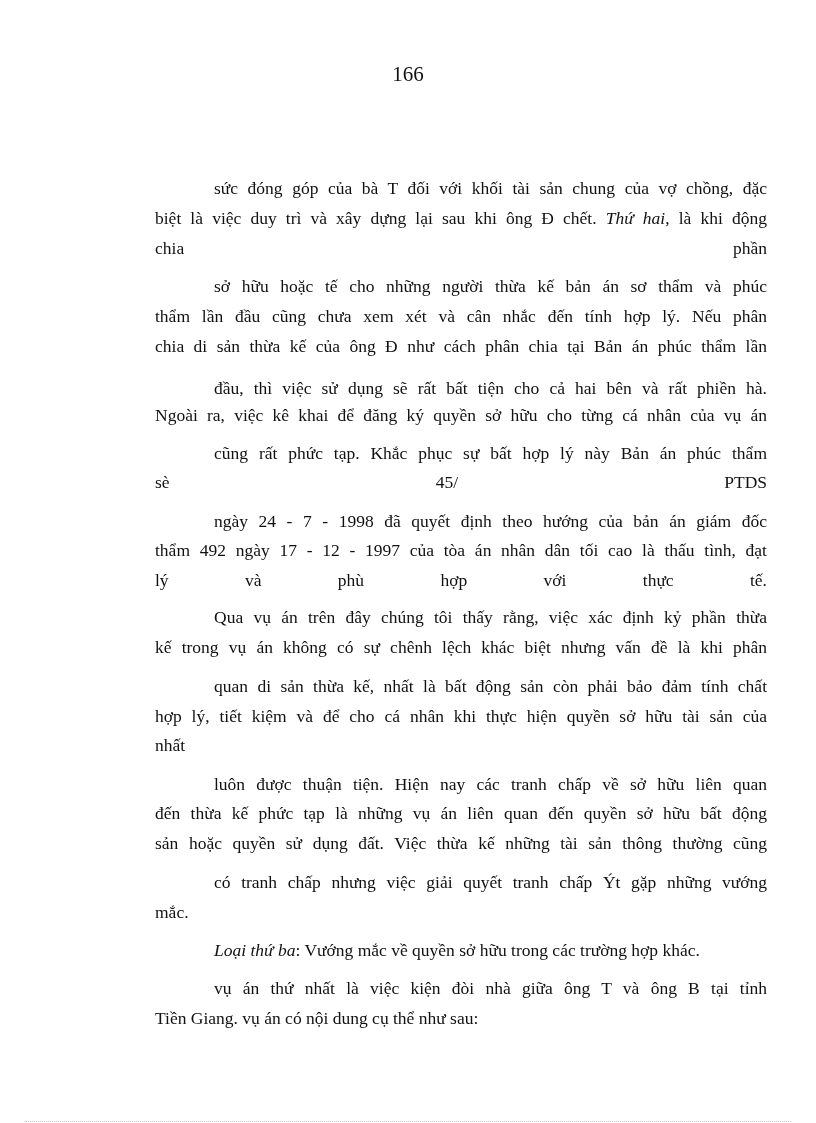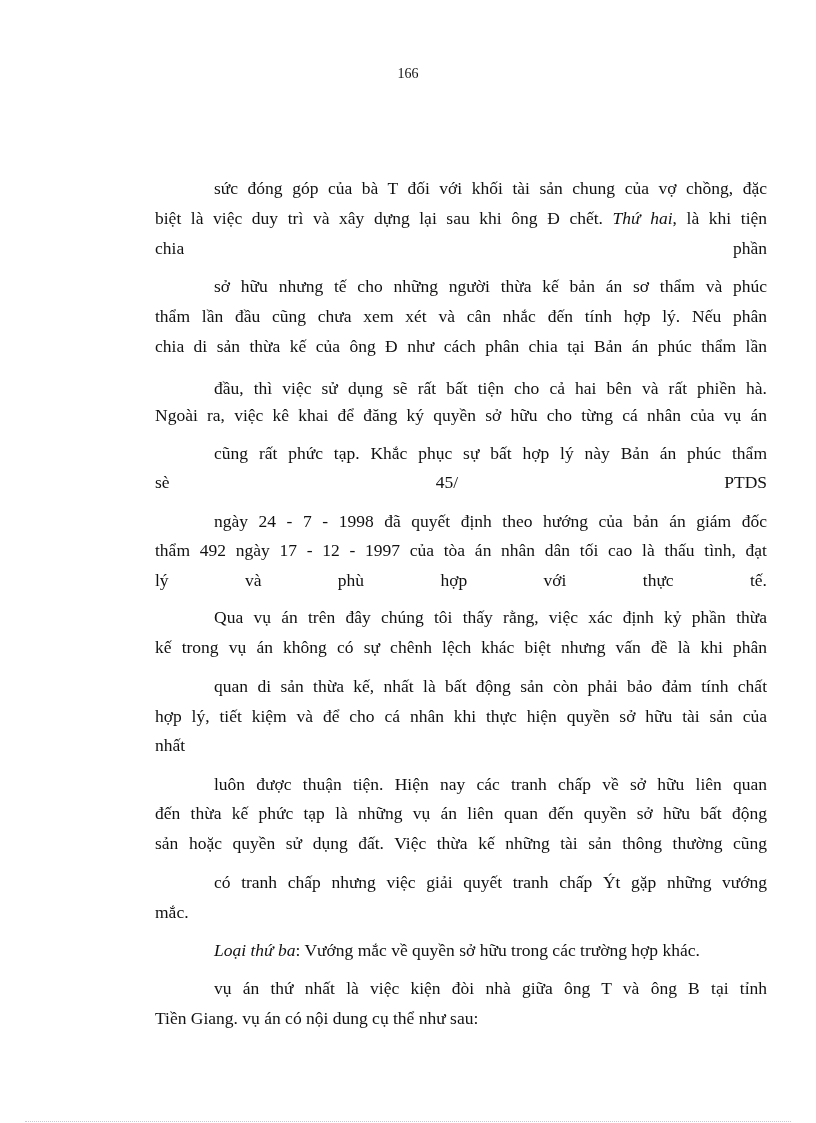--- a/index.html
+++ b/index.html
@@ -2,21 +2,21 @@
 <html><head>
 <meta charset="utf-8">
 <style>
   html, body { margin: 0; padding: 0; }
   body {
     width: 816px; height: 1123px; background: #ffffff; position: relative; overflow: hidden;
     font-family: "Liberation Serif", "DejaVu Serif", serif; color: #111111;
   }
   .page-number {
     position: absolute; top: 62px; left: 0; width: 816px; text-align: center;
-    font-size: 14px; line-height: 24px;
+    font-size: 21px; line-height: 24px;
   }
   .line {
     position: absolute; left: 155px; width: 612px; font-size: 17.5px; line-height: 22px;
     white-space: nowrap; height: 22px; margin-top: 32px;
   }
   .line.indent { left: 214px; width: 553px; }
   .line.justify { display: flex; justify-content: space-between; }
   .line.justify span { display: inline-block; text-align: center; }
   .line.full-justify { text-align: justify; text-align-last: justify; white-space: normal; }
   em { font-style: italic; }
@@ -26,27 +26,27 @@
     border-top: 1px dotted #c8c8d8;
   }
 </style>
 </head>
 <body>
 
 <div class="page-number">166</div>
 
 <div>
   <div class="line indent full-justify" style="top:145px">sức đóng góp của bà T đối với khối tài sản chung của vợ chồng, đặc</div>
-  <div class="line full-justify" style="top:175px"><span>biệt là việc duy trì và xây dựng lại sau khi ông Đ chết. </span><em>Thứ hai</em><span>, là khi tiện</span></div>
+  <div class="line full-justify" style="top:175px"><span>biệt là việc duy trì và xây dựng lại sau khi ông Đ chết. </span><em>Thứ hai</em><span>, là khi động</span></div>
   <div class="line justify" style="top:205px">
     <span>chia</span>
     <span>phần</span>
   </div>
 
-  <div class="line indent full-justify" style="top:243px">sở hữu nhưng tế cho những người thừa kế bản án sơ thẩm và phúc</div>
+  <div class="line indent full-justify" style="top:243px">sở hữu hoặc tế cho những người thừa kế bản án sơ thẩm và phúc</div>
   <div class="line full-justify" style="top:273px">thẩm lần đầu cũng chưa xem xét và cân nhắc đến tính hợp lý. Nếu phân</div>
   <div class="line full-justify" style="top:303px">chia di sản thừa kế của ông Đ như cách phân chia tại Bản án phúc thẩm lần</div>
 
   <div class="line indent full-justify" style="top:345px">đầu, thì việc sử dụng sẽ rất bất tiện cho cả hai bên và rất phiền hà.</div>
   <div class="line full-justify" style="top:372px">Ngoài ra, việc kê khai để đăng ký quyền sở hữu cho từng cá nhân của vụ án</div>
 
   <div class="line indent full-justify" style="top:410px">cũng rất phức tạp. Khắc phục sự bất hợp lý này Bản án phúc thẩm</div>
   <div class="line justify" style="top:439px">
     <span>sè</span>
     <span>45/</span>

